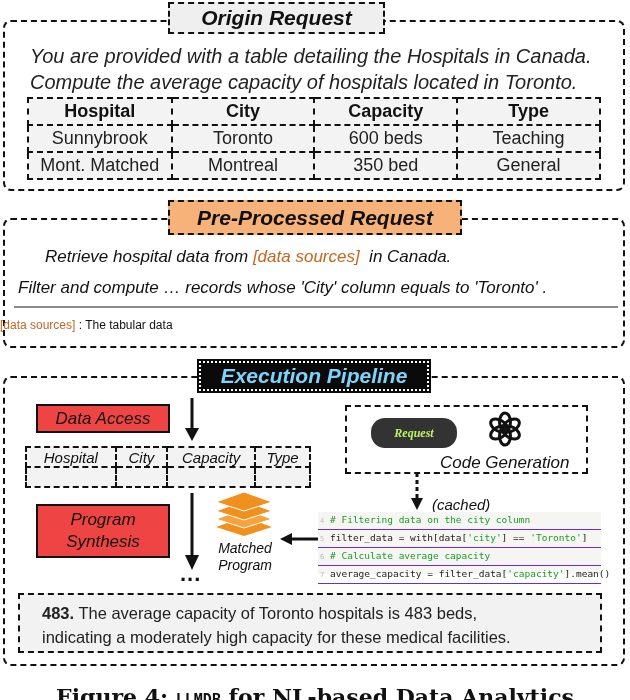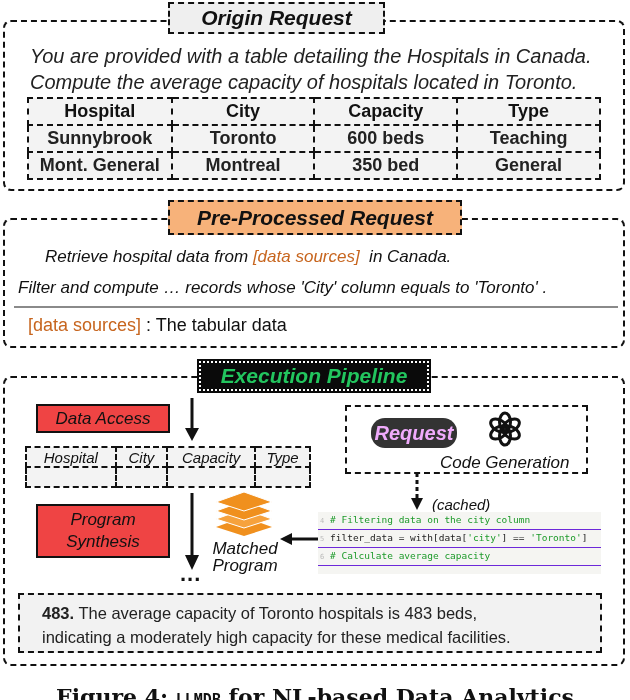--- a/index.html
+++ b/index.html
@@ -4,42 +4,42 @@
 <style>
   html, body { margin: 0; padding: 0; background: #ffffff; }
   body { width: 630px; height: 700px; position: relative; overflow: hidden;
          font-family: "Liberation Sans", sans-serif; color: #111; }
   .abs { position: absolute; box-sizing: border-box; }
   .dash-frame { border: 2px dashed #111; border-radius: 8px; }
   .tab { border: 2px dashed #111; display: flex; align-items: center; justify-content: center;
          font-weight: bold; font-style: italic; font-size: 21px; }
   .tab-origin { background: #efefef; color: #111; }
   .tab-pre { background: #f7b27a; color: #111; }
-  .tab-exec { background: #0a0a0a; color: #22c55e; border-color: #fff; outline: 2px solid #0a0a0a; border-style: dotted; }
+  .tab-exec { background: #0a0a0a; color: #7dd3fc; border-color: #fff; outline: 2px solid #0a0a0a; border-style: dotted; }
   .italic-text { font-style: italic; font-size: 20px; line-height: 28px; color: #222; }
 
   
   .otable { border-collapse: collapse; font-size: 18px; }
   .otable td, .otable th { border: 2px dashed #111; text-align: center; padding: 0; height: 25px; background: #f3f3f3; }
   .otable th { font-weight: bold; }
-  .otable td { font-weight: bold; color: #222; text-align: center; }
+  .otable td { font-weight: normal; color: #222; text-align: center; }
 
   
   .pre-line { font-style: italic; font-size: 17px; line-height: 24px; color: #111; }
   .orange { color: #c7651e; }
   .rule { height: 2px; background: #8a8a8a; }
 
   
   .solid-box { border: 2px solid #111; background: #ef4444; display: flex; align-items: center; justify-content: center;
                font-style: italic; font-size: 17px; text-align: center; line-height: 22px; }
   .mtable { border-collapse: collapse; font-size: 15px; font-style: italic; }
   .mtable td { border: 2px dashed #111; background: #f3f3f3; padding: 0 4px; height: 18px; text-align: center; }
   .code-gen { border: 2px dashed #111; }
-  .pill { background: #333; color: #f0abfc; border-radius: 14px; font-weight: bold; font-style: italic; font-size: 20px;
-          display: flex; align-items: center; justify-content: center; }
+  .pill { background: #333; color: #bef264; border-radius: 14px; font-weight: bold; font-style: italic; font-size: 12px;
+          display: flex; align-items: center; justify-content: center; font-family: Liberation Serif, serif; }
   .code { background: #f5f5f2; font-family: "DejaVu Sans Mono", monospace; font-size: 9.5px; line-height: 15px; }
   .code .ln { color: #bbb; display: inline-block; width: 10px; font-size: 7px; }
   .code .cm { color: #1d9a2a; }
   .code .str { color: #1d9a2a; }
   .code .tx { color: #222; }
   .code-row { border-bottom: 1px solid #6d28d9; padding-left: 2px; white-space: pre; }
   .result { border: 2px dashed #111; background: #f2f2f2; font-size: 16.5px; line-height: 24px; color: #222; padding: 6px 0 0 22px; }
   .caption { font-family: "DejaVu Serif", serif; font-weight: bold; font-size: 22px; text-align: center; white-space: nowrap; }
   .caption .mono { font-family: "DejaVu Sans Mono", monospace; font-size: 15px; font-weight: bold; }
 </style>
@@ -60,37 +60,37 @@
     <th style="width:143px;">Capacity</th>
     <th style="width:143px;">Type</th>
   </tr>
   <tr>
     <td>Sunnybrook</td>
     <td>Toronto</td>
     <td>600 beds</td>
     <td>Teaching</td>
   </tr>
   <tr>
-    <td>Mont. General</td>
+    <td>Mont. Matched</td>
     <td>Montreal</td>
     <td>350 bed</td>
     <td>General</td>
   </tr>
 </tbody>
   </table>
 
 <div class="abs dash-frame" style="left:3px; top:218px; width:622px; height:130px;"></div>
 <div class="abs tab tab-pre" style="left:168px; top:200px; width:294px; height:35px;">Pre-Processed Request</div>
 
 <div class="abs pre-line" style="left:29px; top:245px; width:600px;margin-left:16px;">
   <span>Retrieve hospital data from </span><span class="orange">[data sources]</span><span style="white-space:pre;">  in Canada.</span>
 </div>
 <div class="abs pre-line" style="left:18px; top:276px; width:610px; white-space:nowrap;">Filter and compute … records whose 'City' column equals to 'Toronto' .</div>
 <div class="abs rule" style="left:14px; top:306px; width:604px;"></div>
-<div class="abs" style="left:28px; top:313px; font-size:18px; line-height:24px;">
+<div class="abs" style="left:0; top:313px; font-size:12px; line-height:24px;">
   <span class="orange">[data sources]</span><span style="white-space:pre;"> : The tabular data</span>
 </div>
 
 <div class="abs dash-frame" style="left:3px; top:376px; width:622px; height:290px;"></div>
 <div class="abs tab tab-exec" style="left:199px; top:361px; width:230px; height:30px;">Execution Pipeline</div>
 
 <div class="abs solid-box" style="left:36px; top:404px; width:134px; height:29px;">
   <span>Data Access</span>
 </div>
 
@@ -126,21 +126,21 @@
   <polygon points="1,62 15,62 8,77" fill="#111"></polygon>
 </svg>
 <div class="abs" style="left:180px; top:566px; font-weight:bold; font-size:22px; line-height:16px; letter-spacing:1px;">...</div>
 
 <svg class="abs" style="left:214px; top:491px;" width="60" height="46" viewBox="0 0 60 46">
   <polygon points="30,26 58,36 30,45 2,36" fill="#f0901e"></polygon>
   <polygon points="30,18 58,28 30,37 2,28" fill="#f6a23d" stroke="#fff" stroke-width="1"></polygon>
   <polygon points="30,10 58,20 30,29 2,20" fill="#f0901e" stroke="#fff" stroke-width="1"></polygon>
   <polygon points="30,1 58,11 30,20 2,11" fill="#f0901e" stroke="#fff" stroke-width="1"></polygon>
 </svg>
-<div class="abs" style="left:210px; top:540px; width:70px; text-align:center; font-style:italic; font-size:17px; line-height:17px;">
+<div class="abs" style="left:210px; top:540px; width:70px; text-align:center; font-style:italic; font-size:14px; line-height:17px;">
   <div>Matched</div>
   <div>Program</div>
 </div>
 
 <svg class="abs" style="left:280px; top:531px;" width="38" height="16" viewBox="0 0 38 16">
   <line x1="10" y1="8" x2="38" y2="8" stroke="#111" stroke-width="3"></line>
   <polygon points="0,8 12,2 12,14" fill="#111"></polygon>
 </svg>
 
 <div class="abs code-gen" style="left:345px; top:405px; width:243px; height:69px;"></div>
@@ -162,20 +162,21 @@
 <svg class="abs" style="left:410px; top:473px;" width="14" height="38" viewBox="0 0 14 38">
   <line x1="7" y1="0" x2="7" y2="26" stroke="#111" stroke-width="3" stroke-dasharray="4,3"></line>
   <polygon points="1,25 13,25 7,37" fill="#111"></polygon>
 </svg>
 <div class="abs" style="left:432px; top:485px; font-style:italic; font-size:15px; line-height:20px;margin-top:10px;">(cached)</div>
 
 <div class="abs code" style="left:318px; top:512px; width:283px; height:62px;">
   <div class="code-row"><span class="ln">4</span><span class="cm"># Filtering data on the city column</span></div>
   <div class="code-row"><span class="ln">5</span><span class="tx">filter_data = with[data[</span><span class="str">'city'</span><span class="tx">] == </span><span class="str">'Toronto'</span><span class="tx">]</span></div>
   <div class="code-row"><span class="ln">6</span><span class="cm"># Calculate average capacity</span></div>
+  <div class="code-row"><span class="ln">7</span><span class="tx">average_capacity = filter_data[</span><span class="str">'capacity'</span><span class="tx">].mean()</span></div>
 </div>
 
 <div class="abs result" style="left:18px; top:593px; width:584px; height:60px;">
   <div><b>483.</b><span> The average capacity of Toronto hospitals is 483 beds,</span></div>
   <div>indicating a moderately high capacity for these medical facilities.</div>
 </div>
 
 <div class="abs caption" style="left:0; top:684px; width:630px;">
   <span>Figure 4: </span><span class="mono">LLMDB</span><span> for NL-based Data Analytics</span>
 </div>

